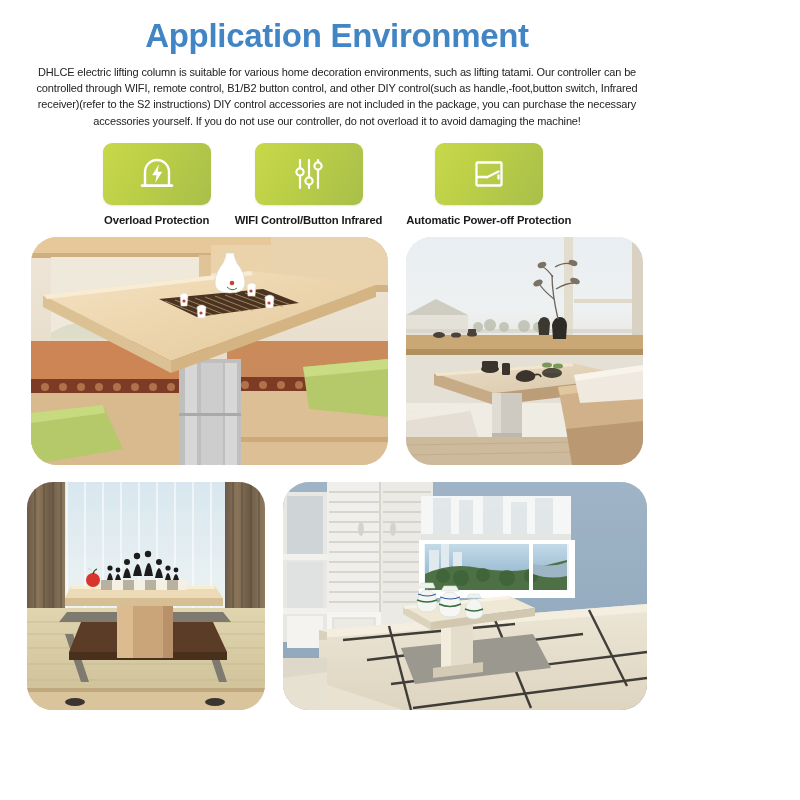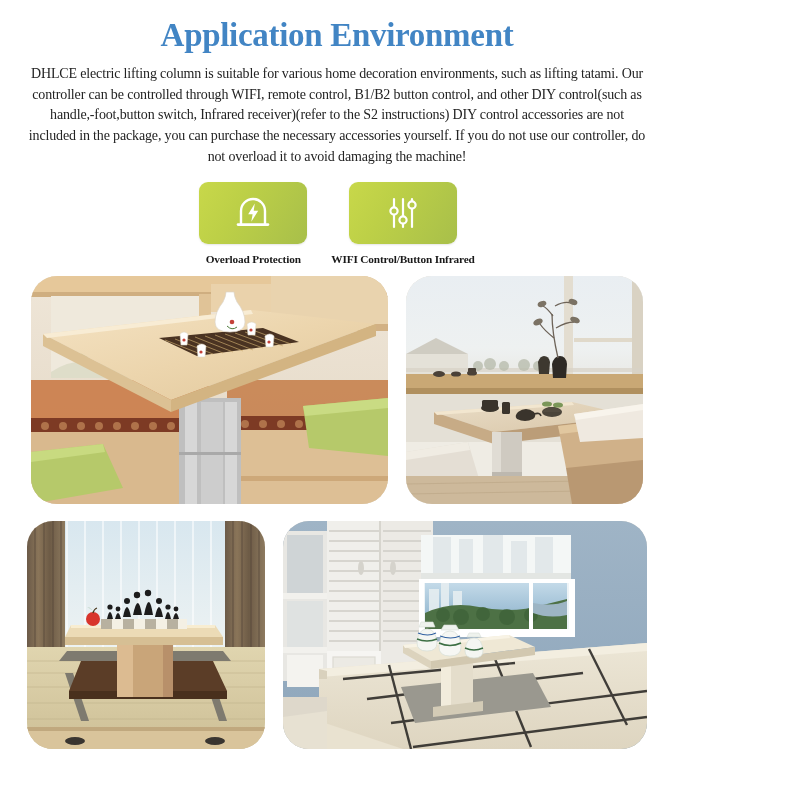--- a/index.html
+++ b/index.html
@@ -13,41 +13,40 @@
     height: 800px;
     overflow: hidden;
     font-family: "Liberation Sans", "DejaVu Sans", sans-serif;
     color: #1d1d1d;
   }
   .page {
     position: relative;
     width: 674px;
     height: 800px;
     background: #ffffff;
-    font-family: Liberation Serif, serif;
   }
 
   
   .title {
     text-align: center;
     font-size: 33px;
     font-weight: bold;
     color: #4285c4;
     letter-spacing: -0.3px;
     margin: 0;
     padding-top: 17px;
     line-height: 1.15;
   }
 
   
   .intro {
     width: 620px;
     margin: 9px auto 2px auto;
     text-align: center;
-    font-size: 14px;
+    font-size: 11px;
     line-height: 1.48;
     color: #232323;
     letter-spacing: -0.15px;
   }
 
   
   .features {
     display: flex;
     justify-content: center;
     align-items: flex-start;
@@ -135,20 +134,33 @@
             <line x1="29" y1="5" x2="29" y2="33" stroke="#ffffff" stroke-width="2.2" stroke-linecap="round"></line>
             <circle cx="11" cy="17" r="3.6" fill="#b6cb49" stroke="#ffffff" stroke-width="2.2"></circle>
             <circle cx="20" cy="26" r="3.6" fill="#b6cb49" stroke="#ffffff" stroke-width="2.2"></circle>
             <circle cx="29" cy="11" r="3.6" fill="#b6cb49" stroke="#ffffff" stroke-width="2.2"></circle>
           </svg>
         </span>
       </div>
       <div class="feature-label">WIFI Control/Button Infrared</div>
     </div>
 
+    <div class="feature">
+      <div class="badge">
+        <span>
+          <svg width="40" height="38" viewBox="0 0 40 38" fill="none" xmlns="http://www.w3.org/2000/svg">
+            <rect x="7.5" y="7.5" width="25" height="23" rx="1" stroke="#ffffff" stroke-width="2.3" fill="none"></rect>
+            <line x1="9" y1="22" x2="18" y2="22" stroke="#ffffff" stroke-width="2.3" stroke-linecap="round"></line>
+            <line x1="18" y1="22.3" x2="29.5" y2="16.5" stroke="#ffffff" stroke-width="2.3" stroke-linecap="round"></line>
+            <line x1="29.5" y1="20.5" x2="29.5" y2="23.5" stroke="#ffffff" stroke-width="2.3" stroke-linecap="round"></line>
+          </svg>
+        </span>
+      </div>
+      <div class="feature-label">Automatic Power-off Protection</div>
+    </div>
 
   </div>
 
   <div class="photos">
 
     <div class="photo-row row1">
 
       <div class="photo p1">
         <svg viewBox="0 0 357 228" preserveAspectRatio="none" xmlns="http://www.w3.org/2000/svg">
           <defs>

